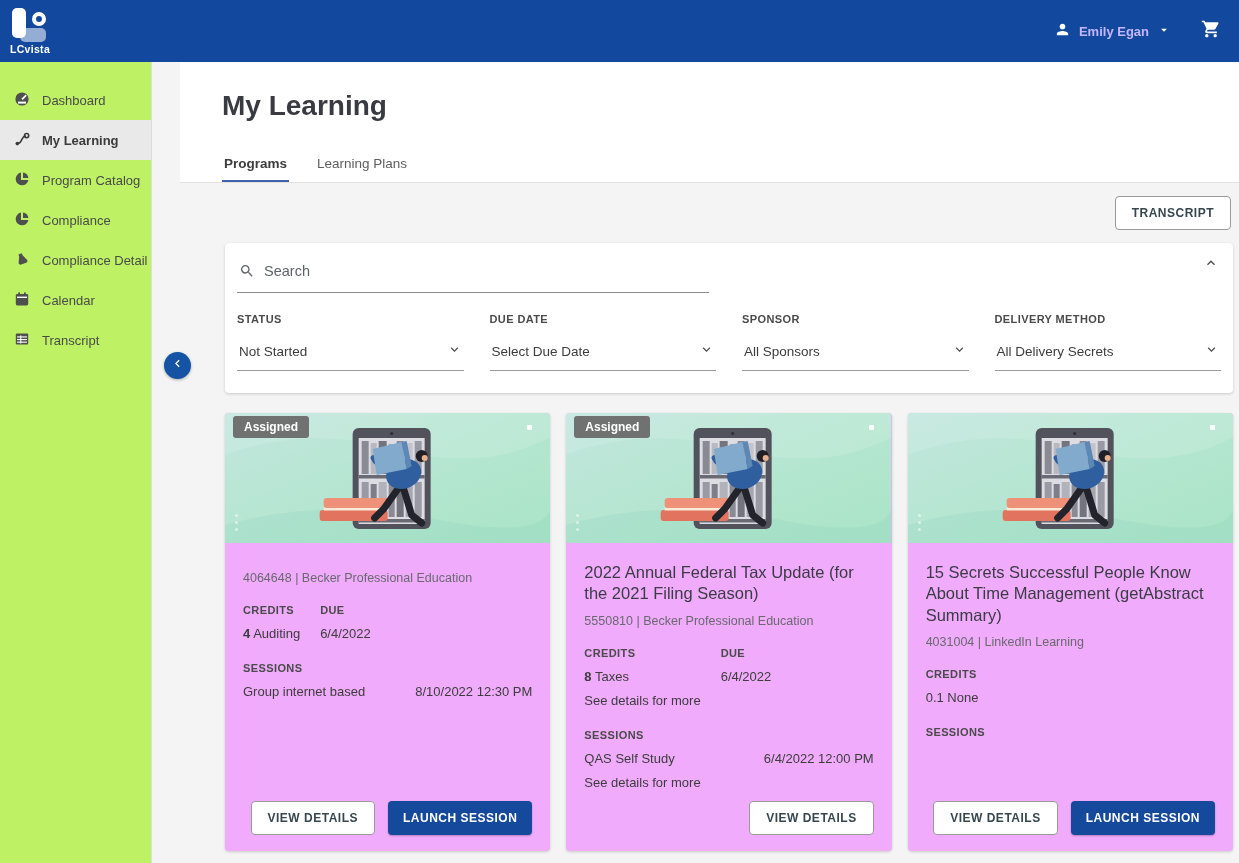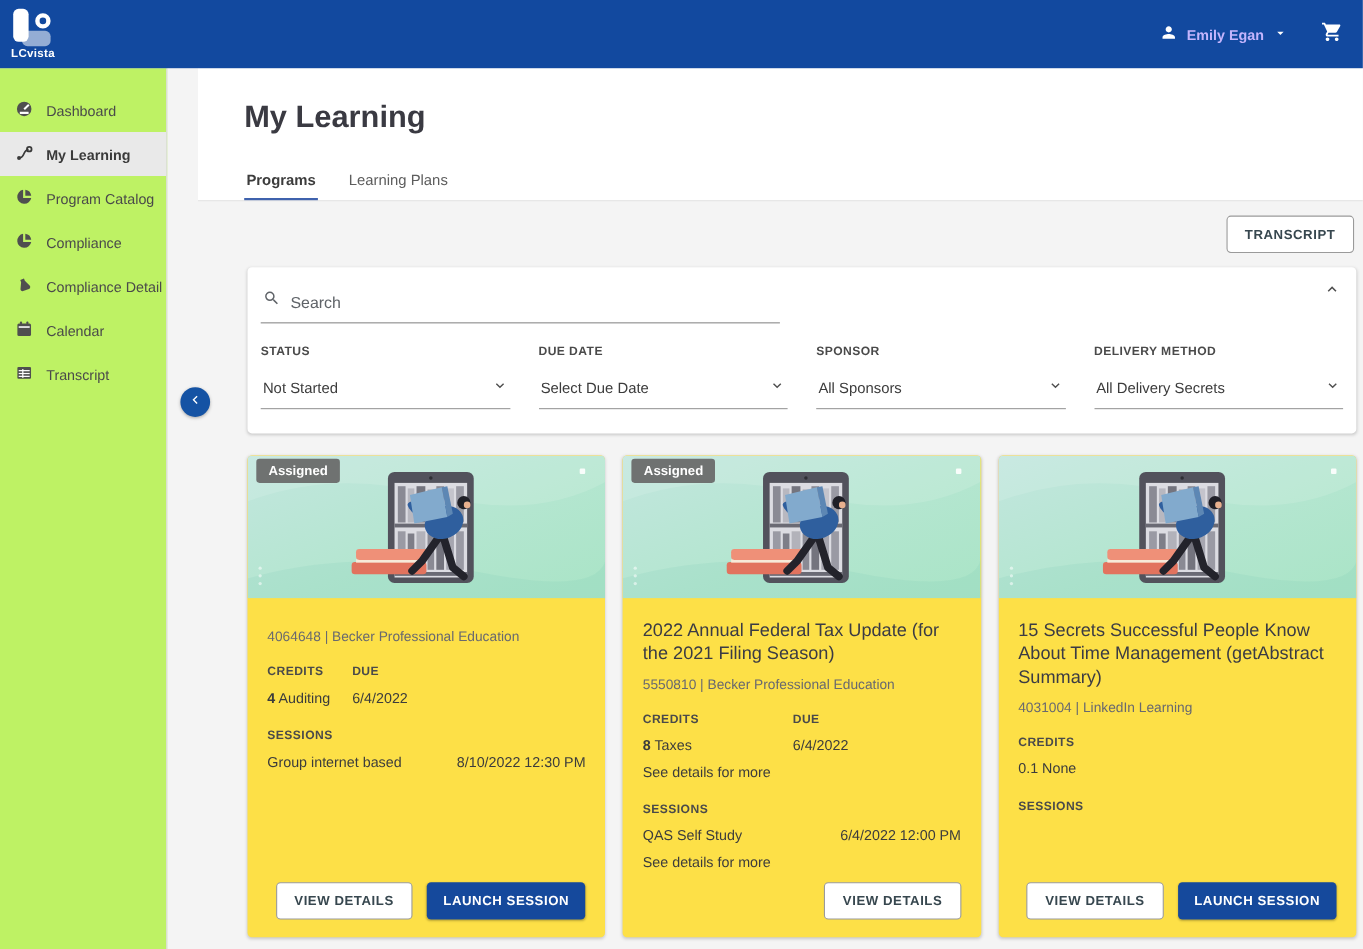--- a/index.html
+++ b/index.html
@@ -43,32 +43,32 @@
   .btn-outline{background:#fff;border:1px solid #9a9a9a;border-radius:4px;padding:9px 16px;
     font-size:12px;font-weight:700;letter-spacing:.5px;color:#37474f;cursor:pointer;
     font-family:"Liberation Sans",sans-serif;white-space:nowrap;}
   .btn-primary{background:#15499c;border:none;border-radius:4px;padding:10px 15px;
     font-size:12px;font-weight:700;letter-spacing:.5px;color:#fff;cursor:pointer;
     font-family:"Liberation Sans",sans-serif;box-shadow:0 1px 2px rgba(0,0,0,.25);white-space:nowrap;}
   
   .filter-card{background:#fff;border-radius:4px;box-shadow:0 1px 3px rgba(0,0,0,.18);
     padding:16px 12px 22px;position:relative;margin-bottom:20px;}
   .collapse-chevron{position:absolute;top:12px;right:14px;cursor:pointer;}
-  .search-row{display:flex;align-items:flex-end;gap:9px;width:48%;border-bottom:1px solid #8a8a8a;
+  .search-row{display:flex;align-items:flex-start;gap:9px;width:48%;border-bottom:1px solid #8a8a8a;
     padding:4px 2px 9px;margin:0 0 20px;}
   .search-row input{border:none;outline:none;flex:1;font-size:14.5px;color:#444;
     font-family:"Liberation Sans",sans-serif;background:transparent;}
   .search-row input::placeholder{color:#5f6368;opacity:1;}
   .filter-grid{display:grid;grid-template-columns:repeat(4,1fr);column-gap:26px;}
   .f-label{font-size:11px;font-weight:700;color:#4a4a4a;letter-spacing:.4px;margin-bottom:15px;}
   .f-select{display:flex;justify-content:space-between;align-items:center;border-bottom:1px solid #9a9a9a;
     padding:2px 2px 10px;font-size:13.5px;color:#3c3c3c;cursor:pointer;}
   
   .cards{display:grid;grid-template-columns:repeat(3,1fr);gap:16px;}
-  .card{background:#fde047;border-radius:4px;box-shadow:0 1px 3px rgba(0,0,0,.18);
+  .card{background:#f0abfc;border-radius:4px;box-shadow:0 1px 3px rgba(0,0,0,.18);
     display:flex;flex-direction:column;height:438px;overflow:hidden;position:relative;}
   .card-img{height:130px;position:relative;flex:none;}
   .card-img svg{display:block;width:100%;height:100%;}
   .badge{position:absolute;top:3px;left:8px;background:rgba(104,104,104,.93);color:#fff;
     font-size:12px;font-weight:700;padding:4px 11px;border-radius:3px;}
   .corner-dot{position:absolute;top:12px;right:18px;width:5px;height:5px;background:rgba(255,255,255,.9);border-radius:1px;}
   .mini-dots{position:absolute;left:10px;bottom:12px;display:flex;flex-direction:column;gap:4px;}
   .mini-dots i{width:3px;height:3px;border-radius:50%;background:rgba(255,255,255,.55);}
   .card-body{padding:19px 18px 16px;flex:1;display:flex;flex-direction:column;}
   .card-title{font-size:16.5px;color:#3b3b44;line-height:1.3;}

